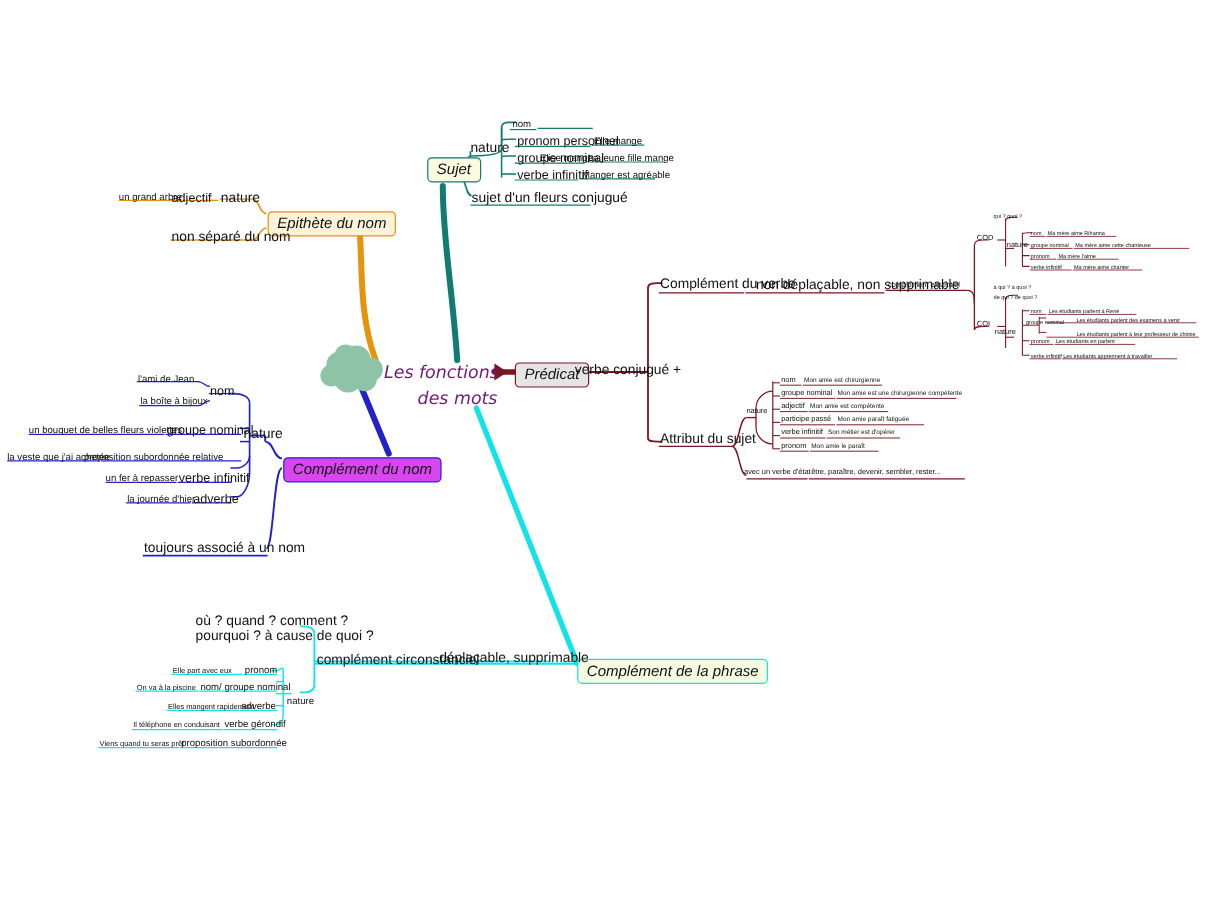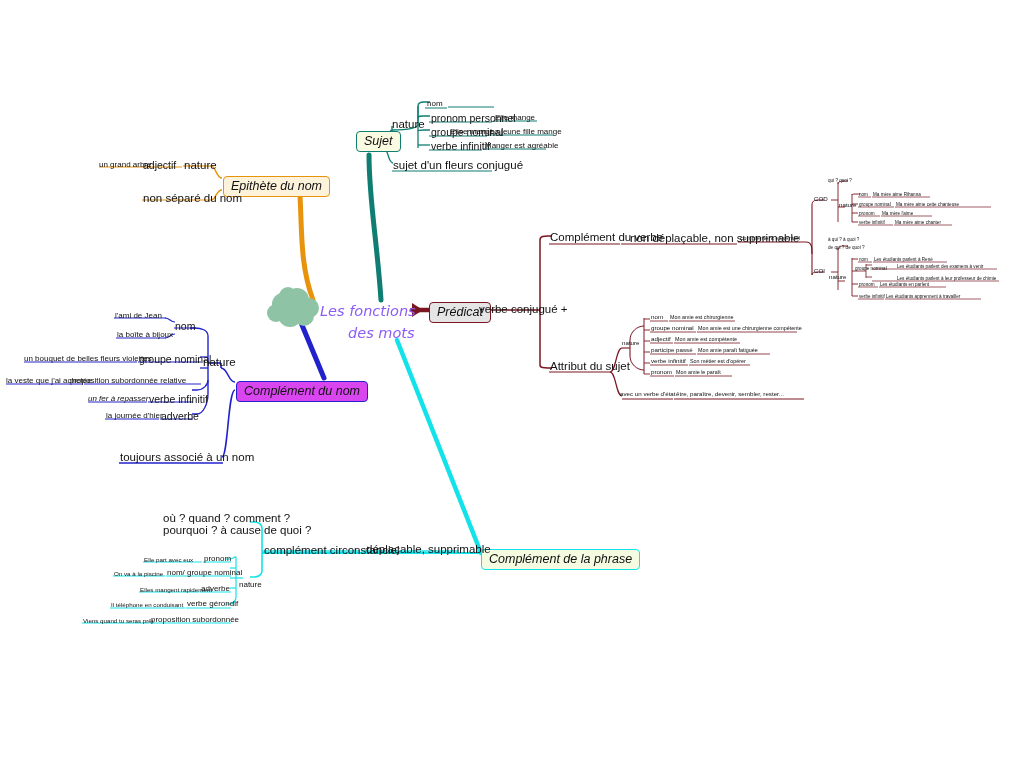--- a/index.html
+++ b/index.html
@@ -25,21 +25,21 @@
   
   .lbl{position:absolute;white-space:nowrap;font-size:10.5px;color:#111;}
   .lbl.l1{font-size:11.5px;}
   .lbl.sm{font-size:8px;}
   .lbl.xs{font-size:6.2px;}
   .lbl.xxs{font-size:5.4px;}
   .lbl.tiny{font-size:4.6px;}
 
   .center-title{
     position:absolute;font-family:"DejaVu Sans", sans-serif;font-style:italic;
-    font-size:14.5px;color:#8b5cf6;line-height:1.55;white-space:nowrap;
+    font-size:14.5px;color:#701a75;line-height:1.55;white-space:nowrap;
   }
   .cloud{position:absolute;}
 
   .footer{
     position:absolute;right:14px;bottom:8px;font-size:19px;color:#222;
     font-family:"Liberation Sans", sans-serif;letter-spacing:.1px;
   }
 </style>
 </head>
 <body>
@@ -275,21 +275,21 @@
   <div class="lbl sm" style="left:115px;top:311px;">l'ami de Jean</div>
   <div class="lbl sm" style="left:117px;top:330px;">la boîte à bijoux</div>
 
   <div class="lbl" style="left:139px;top:353px;">groupe nominal</div>
   <div class="lbl sm" style="left:24px;top:354px;">un bouquet de belles fleurs violettes</div>
 
   <div class="lbl sm" style="left:70px;top:376px;">proposition subordonnée relative</div>
   <div class="lbl sm" style="left:6px;top:376px;">la veste que j'ai achetée</div>
 
   <div class="lbl" style="left:149px;top:393px;">verbe infinitif</div>
-  <div class="lbl sm" style="left:88px;top:394px;font-style:italic;">un fer à repasser</div>
+  <div class="lbl sm" style="left:88px;top:394px;">un fer à repasser</div>
 
   <div class="lbl" style="left:161px;top:410px;">adverbe</div>
   <div class="lbl sm" style="left:106px;top:411px;">la journée d'hier</div>
 
   <div class="lbl l1" style="left:120px;top:451px;">toujours associé à un nom</div>
 
   <div class="mainbox b-predicat" style="left:429px;top:302px;">Prédicat</div>
   <div class="lbl l1" style="left:479px;top:303px;">verbe conjugué +</div>
 
   <div class="lbl l1" style="left:550px;top:231px;">Complément du verbe</div>

